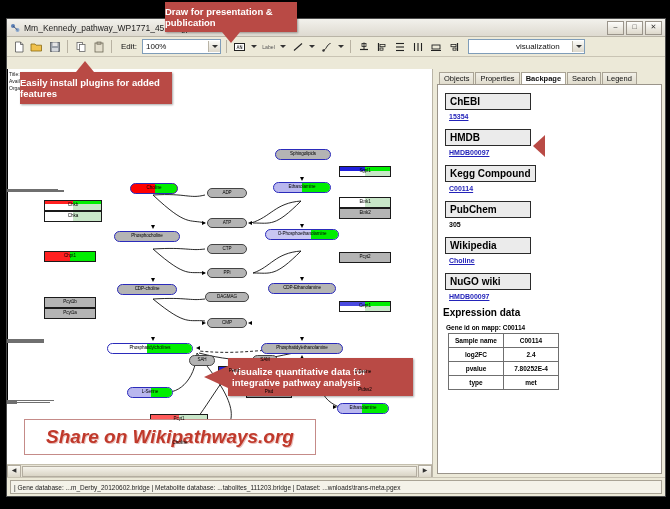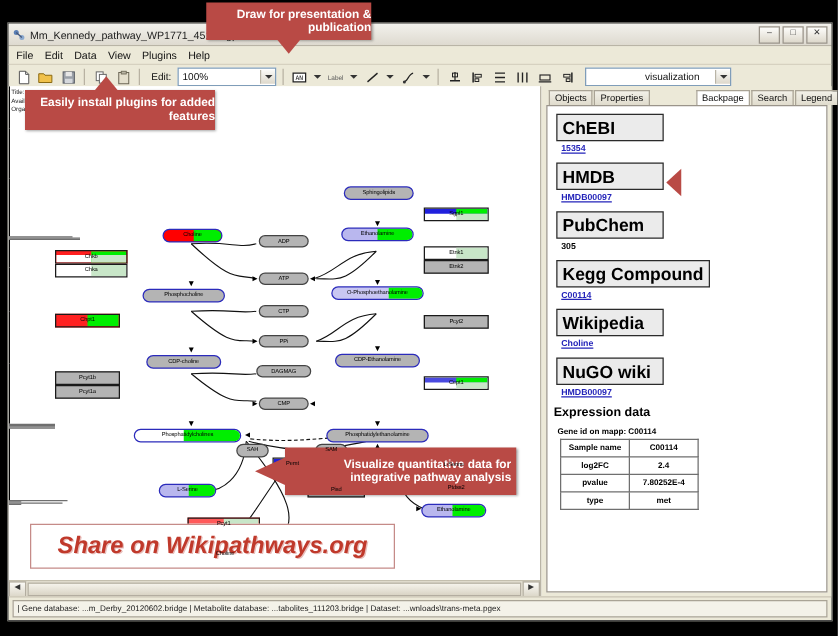--- a/index.html
+++ b/index.html
@@ -65,41 +65,41 @@
     display:flex;align-items:center;}
   .sbtn{width:12px;height:11px;background:linear-gradient(#fbfaf6,#dcd7c9);border:1px solid #b3ada0;
     font-size:6px;line-height:9px;text-align:center;color:#333;}
   .sthumb{flex:1;height:9px;margin:0 1px;background:linear-gradient(#f5f3eb,#d9d4c5);border:1px solid #b3ada0;}
 
   
   .rpanel{width:232px;height:408px;background:#ece9d8;display:flex;flex-direction:column;}
   .tabs{display:flex;align-items:flex-end;height:15px;padding-left:6px;gap:1px;background:#ece9d8;}
   .tab{font-size:7.5px;padding:1px 4px 1px;border:1px solid #a9a395;border-bottom:none;
     background:linear-gradient(#f2f0e8,#e0dccd);color:#111;}
-  .tab.active{background:#fff;font-weight:normal;padding-bottom:2px;position:relative;top:1px;margin-left:36px;}
+  .tab.active{background:#fff;font-weight:bold;padding-bottom:2px;position:relative;top:1px;}
   .tabbody{flex:1;margin:0 3px 3px 4px;background:#fff;border:1px solid #9a948a;position:relative;overflow:hidden;}
 
-  .dbhead{border:1px solid #2b2b2b;background:#ebebeb;font-size:14px;font-weight:bold;color:#000;
+  .dbhead{border:1px solid #2b2b2b;background:#ebebeb;font-size:10px;font-weight:bold;color:#000;
     padding:2px 4px;display:inline-block;min-width:86px;box-sizing:border-box;}
   .dblink{font-size:7px;color:#2323b9;text-decoration:underline;display:block;margin:3px 0 0 4px;font-weight:bold;}
   .dbplain{font-size:7px;color:#000;display:block;margin:3px 0 0 4px;font-weight:bold;}
   .dbgroup{margin:0 0 7px 5px;}
   .expr-title{font-size:10px;font-weight:bold;color:#000;margin:2px 0 6px 3px;}
   .geneid{font-size:6.5px;color:#000;margin:0 0 2px 6px;font-weight:bold;}
   table.expr{border-collapse:collapse;margin-left:8px;}
   table.expr td{border:1px solid #6f6f6f;font-size:6.5px;font-weight:bold;color:#000;
     padding:2px 3px;text-align:center;min-width:48px;height:9px;}
 
   
   .statuswrap{position:absolute;left:0;bottom:0;width:658px;height:18px;background:#ece9d8;border-top:1px solid #c9c4b4;}
   .statusbar{margin:2px 3px;height:12px;border:1px solid #a9a395;background:#f4f2e9;
     display:flex;align-items:center;font-size:6.5px;color:#1a1a1a;padding:0 3px;}
 
   
-  .callout{position:absolute;background:#b94a45;color:#fff;font-weight:bold;text-align:right;
+  .callout{position:absolute;background:#b94a45;color:#fff;font-weight:bold;text-align:left;
     display:flex;align-items:center;justify-content:center;line-height:11px;
     box-shadow:1px 1px 2px rgba(0,0,0,.35);}
   .cal-tri{position:absolute;width:0;height:0;}
   .tri-down{border-left:9px solid transparent;border-right:9px solid transparent;border-top:11px solid #b94a45;}
   .tri-up{border-left:9px solid transparent;border-right:9px solid transparent;border-bottom:11px solid #b94a45;}
   .tri-left{border-top:11px solid transparent;border-bottom:11px solid transparent;border-right:12px solid #b94a45;}
   .share{position:absolute;border:1px solid #c58b88;background:#fff;display:flex;align-items:center;
     justify-content:center;color:#c0392b;font-style:italic;font-weight:bold;
     text-shadow:1px 1px 0 #e8bfbc;}
 </style>
@@ -119,28 +119,20 @@
         </svg>
       </span>
       <span class="ttext">Mm_Kennedy_pathway_WP1771_45176.gpml</span>
       <span class="winbtns">
         <span class="wb">–</span>
         <span class="wb">□</span>
         <span class="wb">✕</span>
       </span>
     </div>
 
-    <div class="menubar">
-      <span>File</span>
-      <span>Edit</span>
-      <span>Data</span>
-      <span>View</span>
-      <span>Plugins</span>
-      <span>Help</span>
-    </div>
 
     <div class="toolbar">
       <span class="tb">
         <svg width="12" height="12" viewBox="0 0 12 12">
             <path d="M2.5 1h5l2.5 2.5V11h-7.5z" fill="#fff" stroke="#555" stroke-width=".8"></path>
             <path d="M7.5 1v2.5H10" fill="none" stroke="#555" stroke-width=".8"></path>
           </svg>
       </span>
       <span class="tb">
         <svg width="13" height="12" viewBox="0 0 13 12">
@@ -526,27 +518,27 @@
               <span class="dbhead">ChEBI</span>
               <a class="dblink" href="#">15354</a>
             </div>
 
             <div class="dbgroup">
               <span class="dbhead">HMDB</span>
               <a class="dblink" href="#">HMDB00097</a>
             </div>
 
             <div class="dbgroup">
+              <span class="dbhead">Kegg Compound</span>
+              <a class="dblink" href="#">C00114</a>
+            </div>
+
+            <div class="dbgroup">
               <span class="dbhead">PubChem</span>
               <span class="dbplain">305</span>
-            </div>
-
-            <div class="dbgroup">
-              <span class="dbhead">Kegg Compound</span>
-              <a class="dblink" href="#">C00114</a>
             </div>
 
             <div class="dbgroup">
               <span class="dbhead">Wikipedia</span>
               <a class="dblink" href="#">Choline</a>
             </div>
 
             <div class="dbgroup">
               <span class="dbhead">NuGO wiki</span>
               <a class="dblink" href="#">HMDB00097</a>

